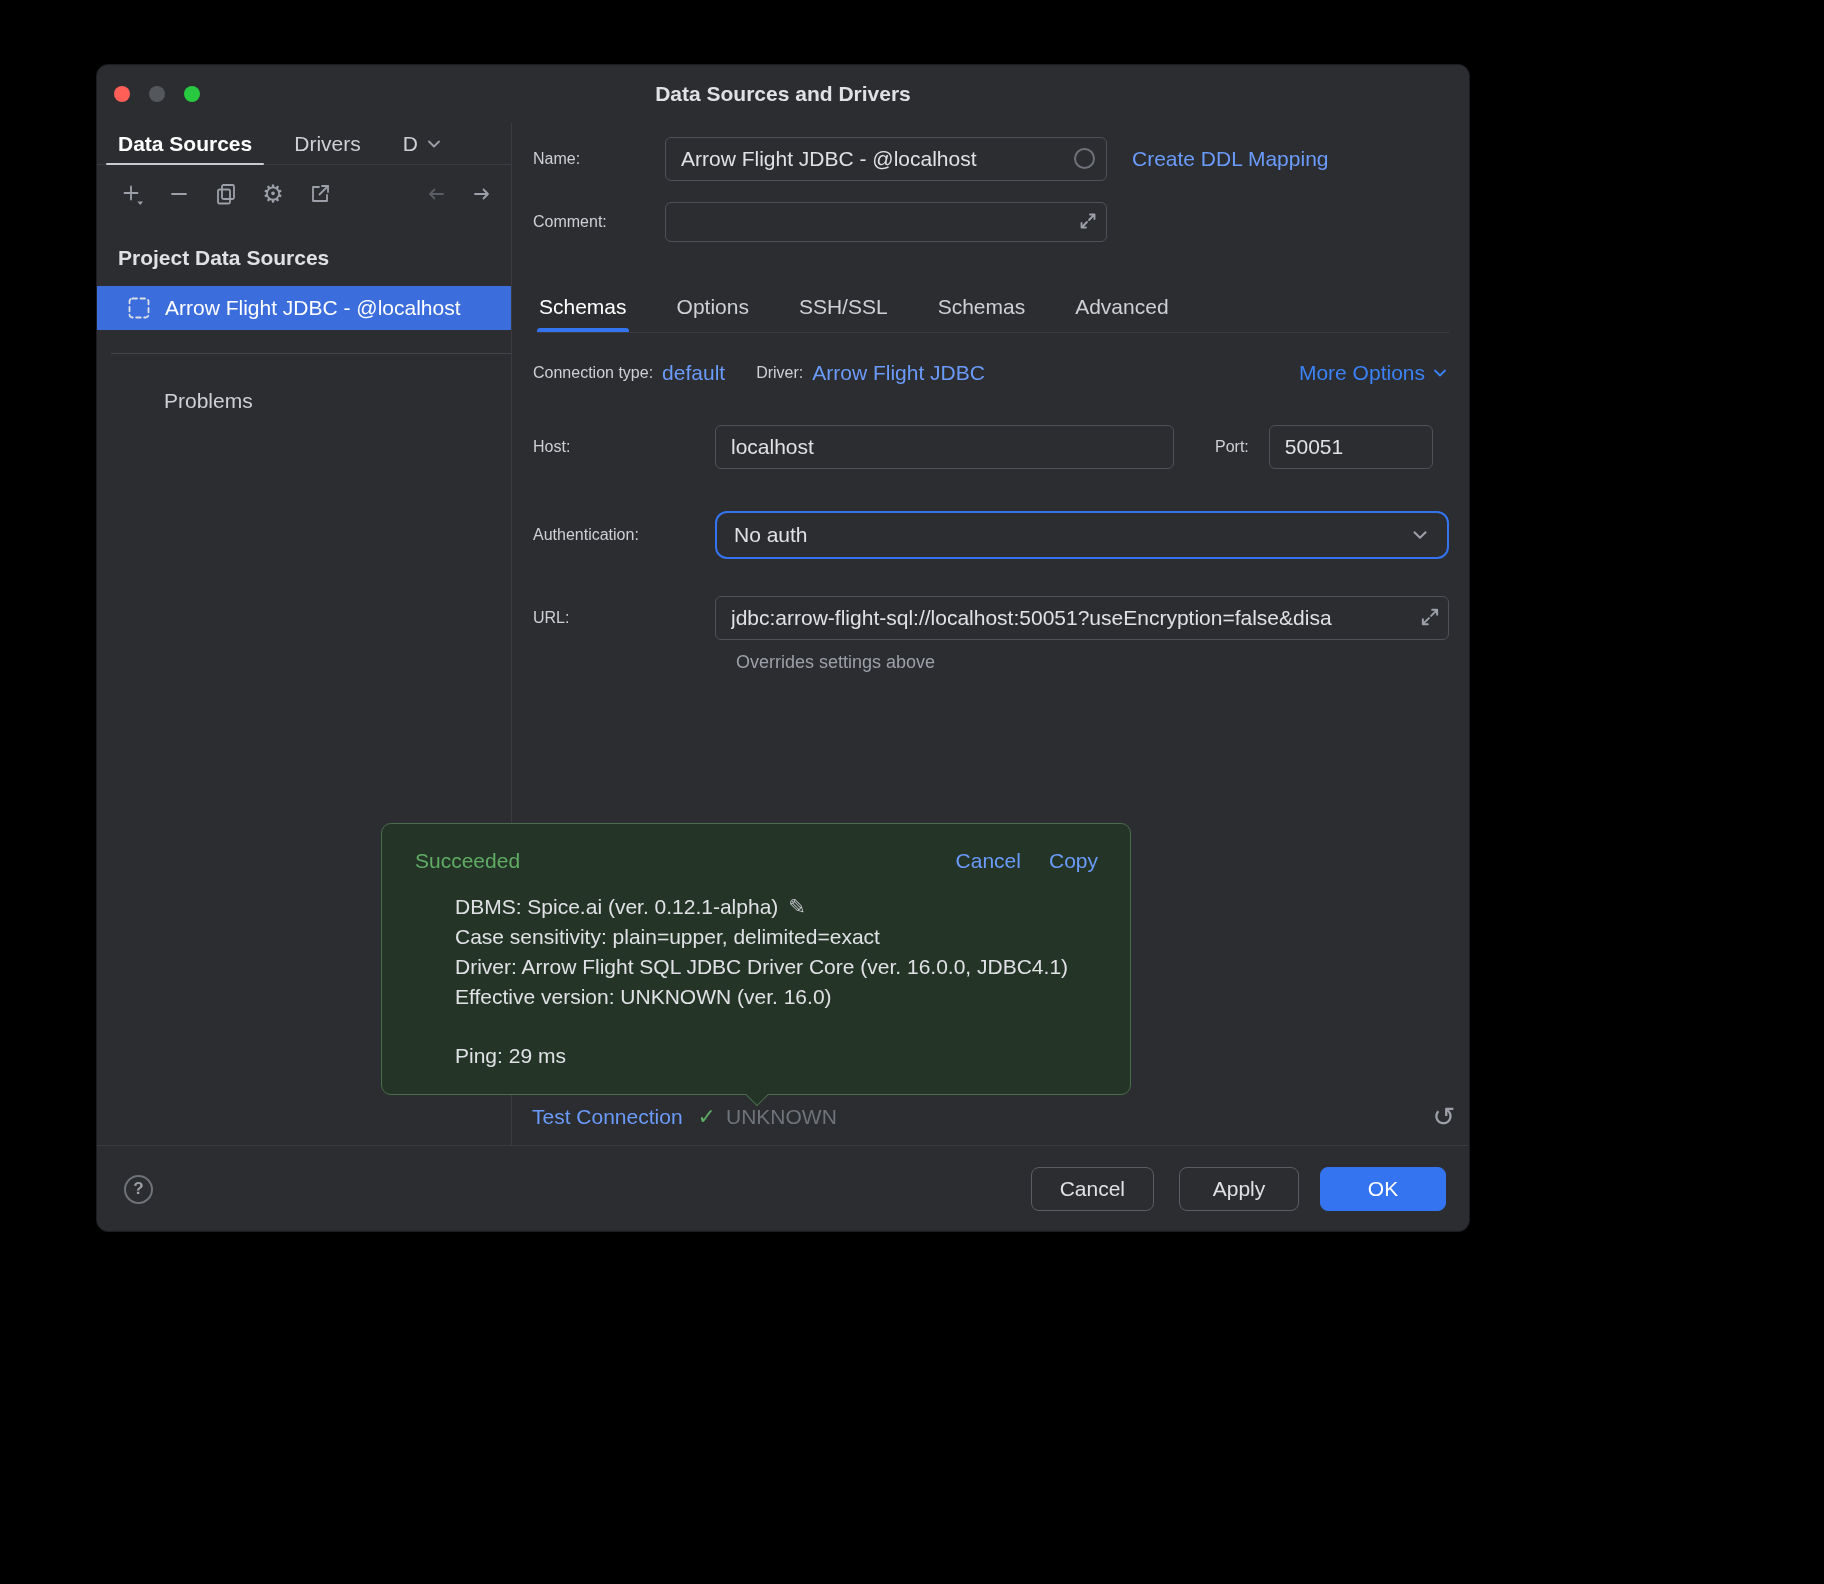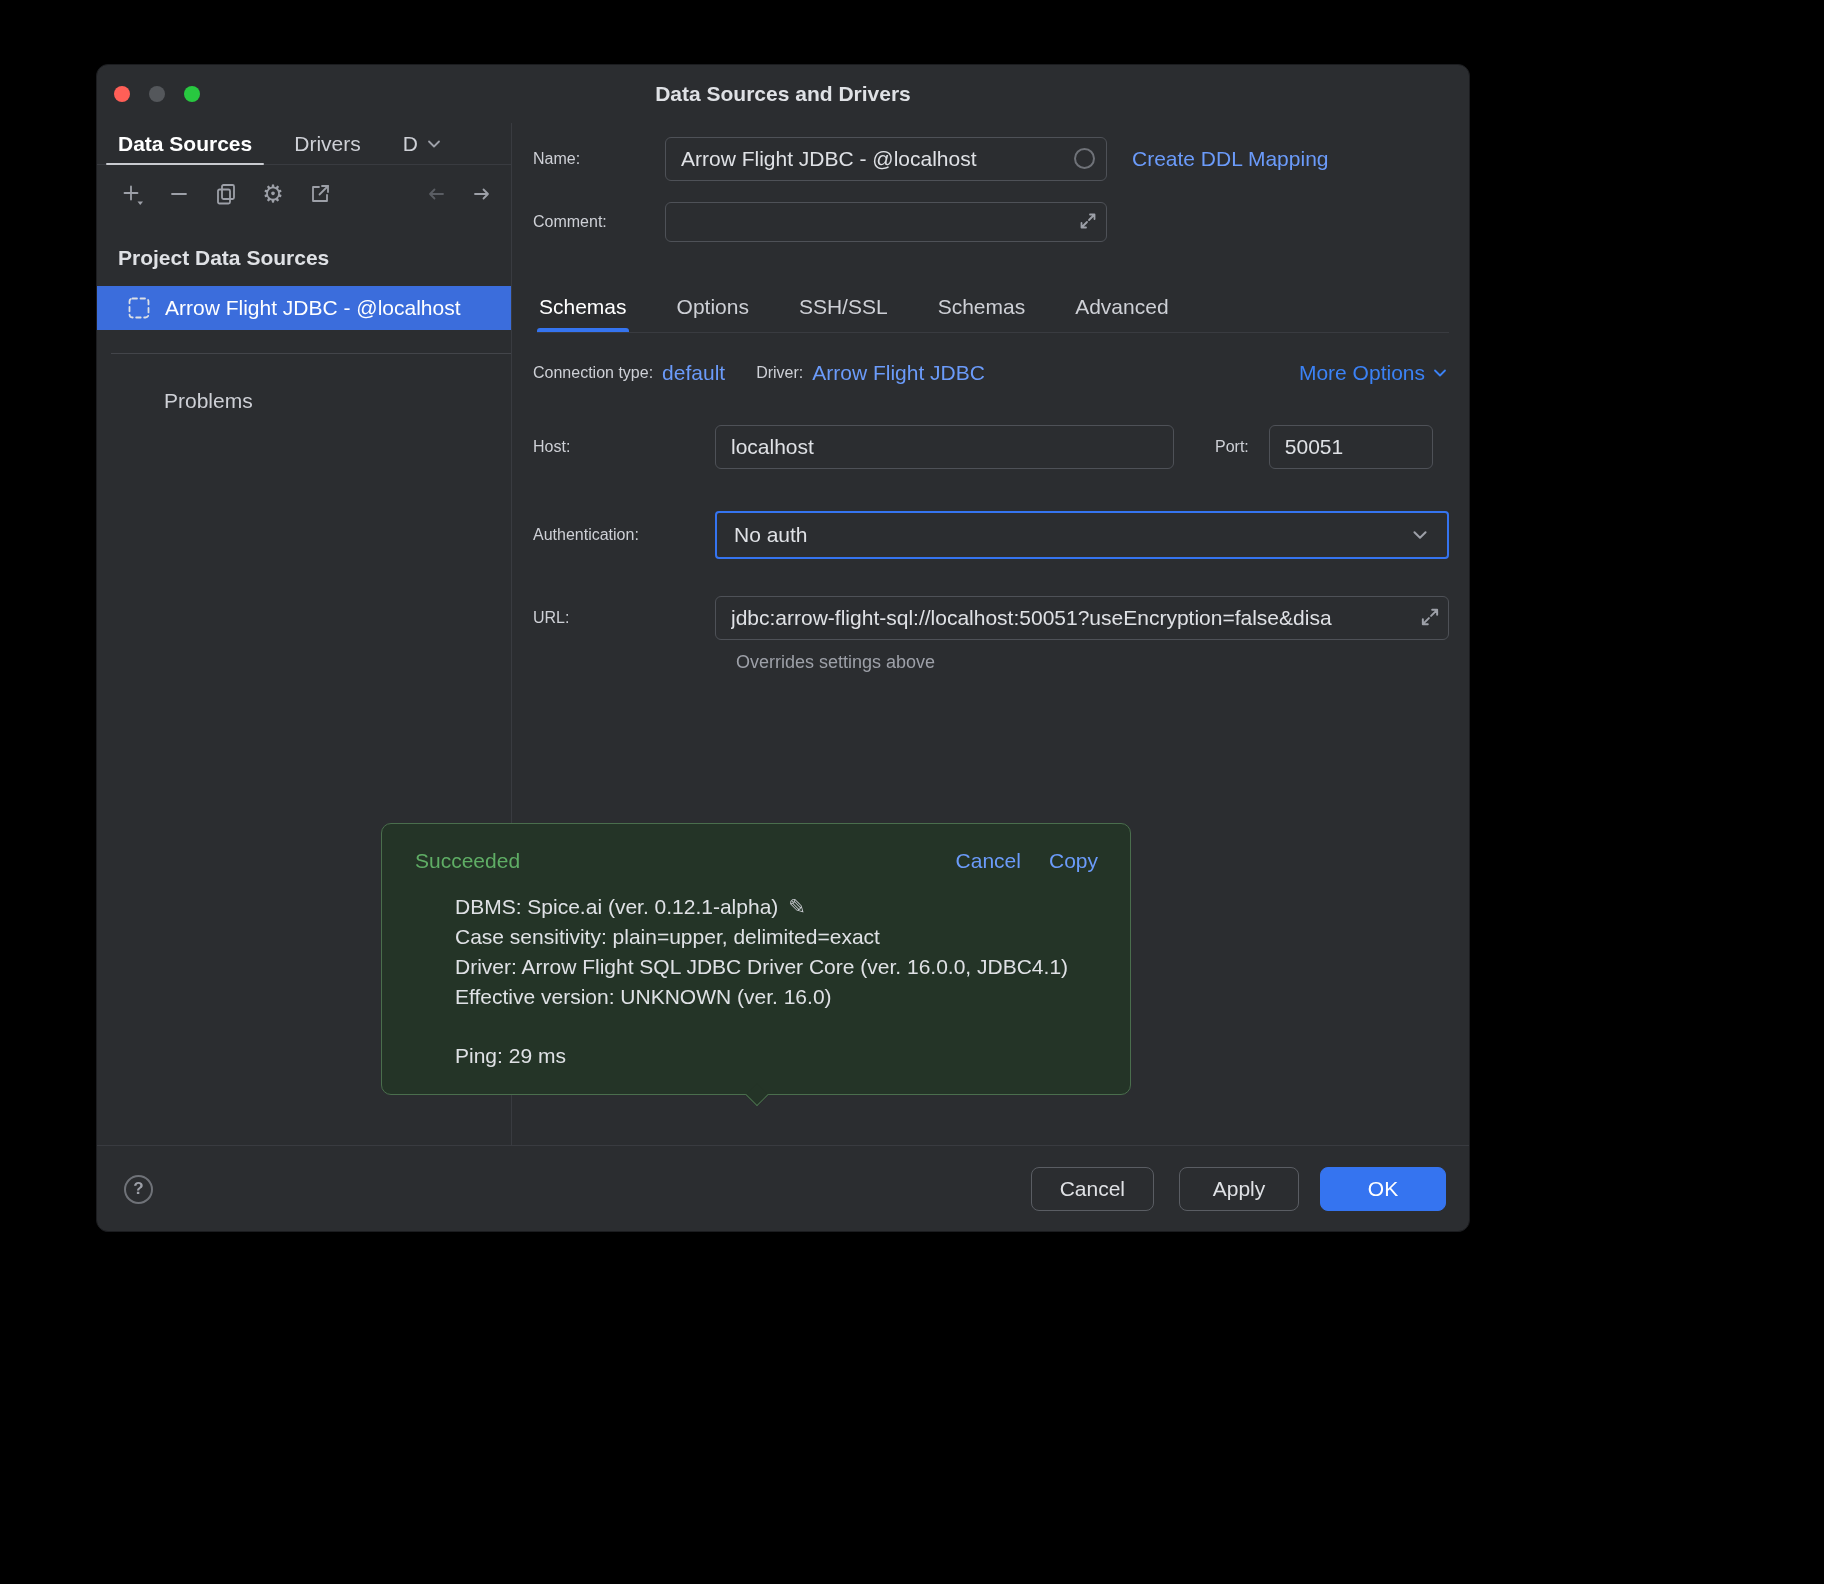--- a/index.html
+++ b/index.html
@@ -74,21 +74,21 @@
   .conn-grp2 { margin-left:31px; }
   .more-opts { margin-left:auto; display:flex; align-items:center; gap:6px; color:#3b82f6; }
 
   .row-host { margin:40px 22px 0 21px; }
   .lbl-w2 { width:182px; }
   .host-input { width:459px; height:44px; }
   .lbl-port { margin-left:41px; }
   .port-input { width:164px; height:44px; margin-left:20px; }
 
   .row-auth { margin:42px 22px 0 21px; }
-  .select { width:734px; height:48px; border:2px solid #3574f0; border-radius:4px; background:#2b2d30;
+  .select { width:734px; height:48px; border:2px solid #3574f0; border-radius:12px; background:#2b2d30;
             display:flex; align-items:center; padding:0 17px; font-size:21px; color:#dfe1e5;gap:44px; }
   .select .chev { margin-left:auto; color:#9da0a8; display:flex; }
 
   .row-url { margin:37px 22px 12px 21px; }
   .url-wrap { width:734px; }
   .url-input { width:734px; height:44px; padding-right:42px; }
   .url-hint { margin:5px 22px 0 224px; font-size:18px; color:#9da0a8; }
 
   
   .popup { position:absolute; left:284px; top:758px; width:750px; background:#243427;
@@ -293,20 +293,26 @@
           <input class="fld url-input" type="text" value="jdbc:arrow-flight-sql://localhost:50051?useEncryption=false&amp;disa" style="">
           <span class="corner-ic2">
             <svg class="ic" width="22" height="22" viewBox="0 0 20 20">
               <path d="M12 3.5h4.5V8M16.5 3.5L11 9M8 16.5H3.5V12M3.5 16.5L9 11"></path>
             </svg>
           </span>
         </span>
       </div>
       <div class="url-hint">Overrides settings above</div>
 
+      <div class="test-row">
+        <a class="link">Test Connection</a>
+        <span class="check">✓</span>
+        <span class="unknown">UNKNOWN</span>
+        <span class="undo">↺</span>
+      </div>
     </main>
   </div>
 
   <div class="popup">
     <div class="popup-head">
       <span class="popup-status">Succeeded</span>
       <span class="popup-links">
         <a class="link">Cancel</a>
         <a class="link">Copy</a>
       </span>

